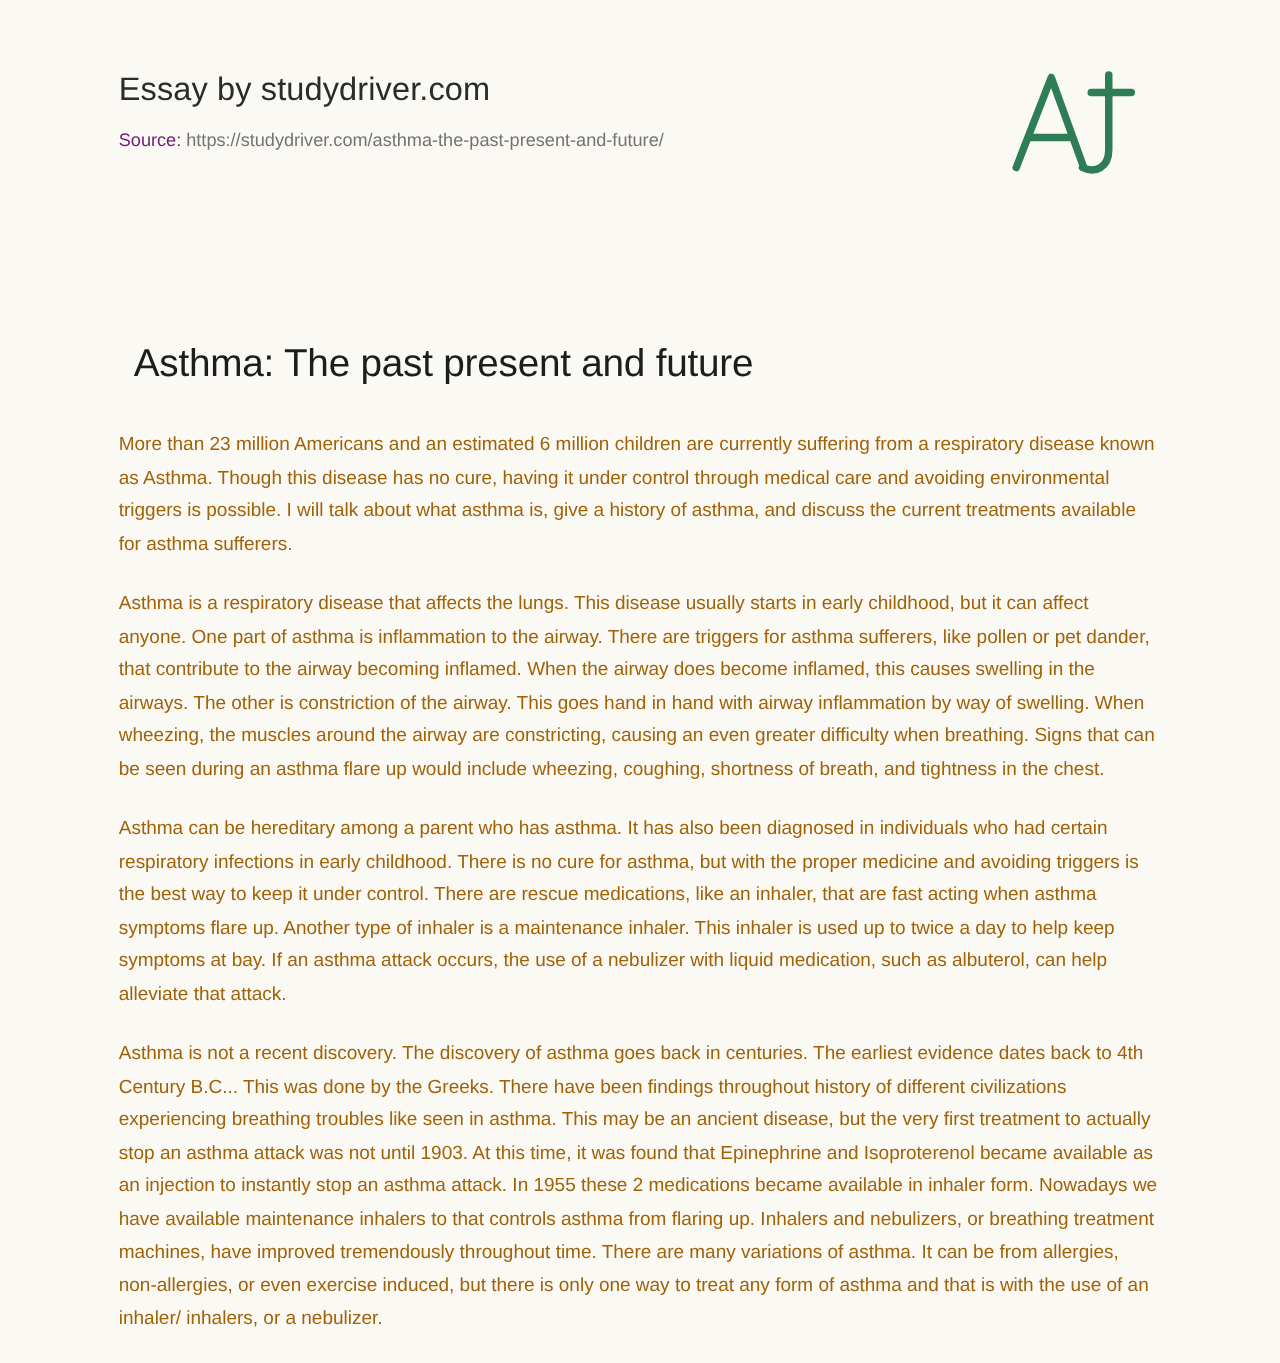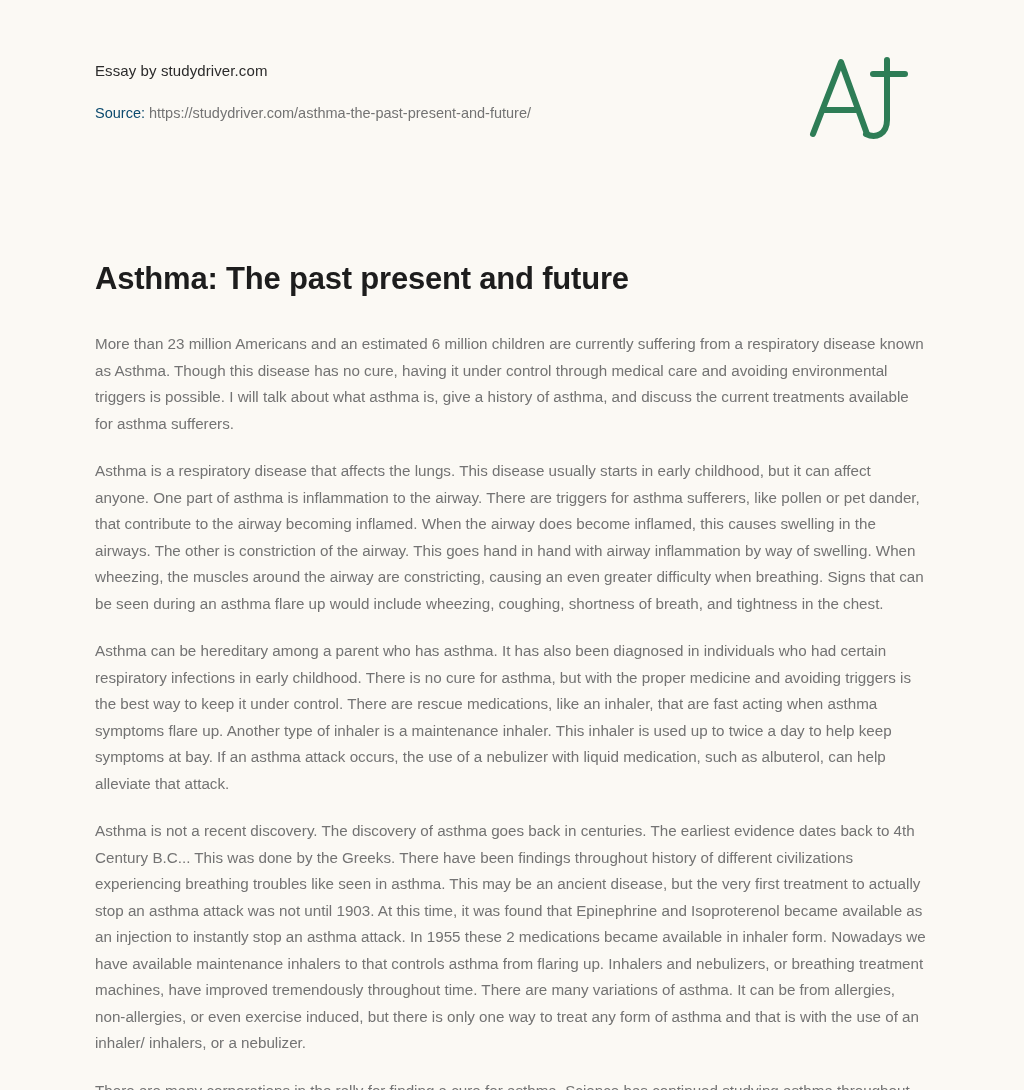--- a/index.html
+++ b/index.html
@@ -21,70 +21,70 @@
     box-sizing: border-box;
     padding: 0 95px;
   }
   .header {
     position: relative;
     padding-top: 58px;
     height: 130px;
     box-sizing: border-box;
   }
   .essay-by {
-    font-size: 15px;
+    font-size: 26px;
     color: #2b2b2b;
     letter-spacing: 0.1px;
     line-height: 26px;
   }
   .essay-by .brand {
     font-weight: normal;
   }
   .source-line {
     margin-top: 19px;
     font-size: 14.5px;
     color: #3b3b3b;
     line-height: 20px;
   }
   .source-label {
-    color: #0c4a6e;
+    color: #701a75;
     margin-top: 42px;
   }
   .source-url {
     color: #737373;
     text-decoration: none;
     word-break: break-all;
   }
   .logo {
     position: absolute;
     right: 8px;
     top: 42px;
     width: 120px;
     height: 110px;
   }
   .logo svg {
     display: block;
   }
   h1.title {
-    margin: 0;
+    margin: 12px;
     padding-top: 130px;
     font-size: 31px;
-    font-weight: bold;
+    font-weight: normal;
     color: #1d1d1d;
     letter-spacing: -0.2px;
     line-height: 38px;
   }
   .body-text {
     margin-top: 33px;
   }
   .body-text p {
     margin: 0 0 21px 0;
     font-size: 15.2px;
     line-height: 26.5px;
-    color: #737373;
+    color: #a16207;
     text-align: left;
   }
   .body-text p:last-child {
     margin-bottom: 0;
   }
 </style>
 </head>
 <body>
 
 <div class="page">

